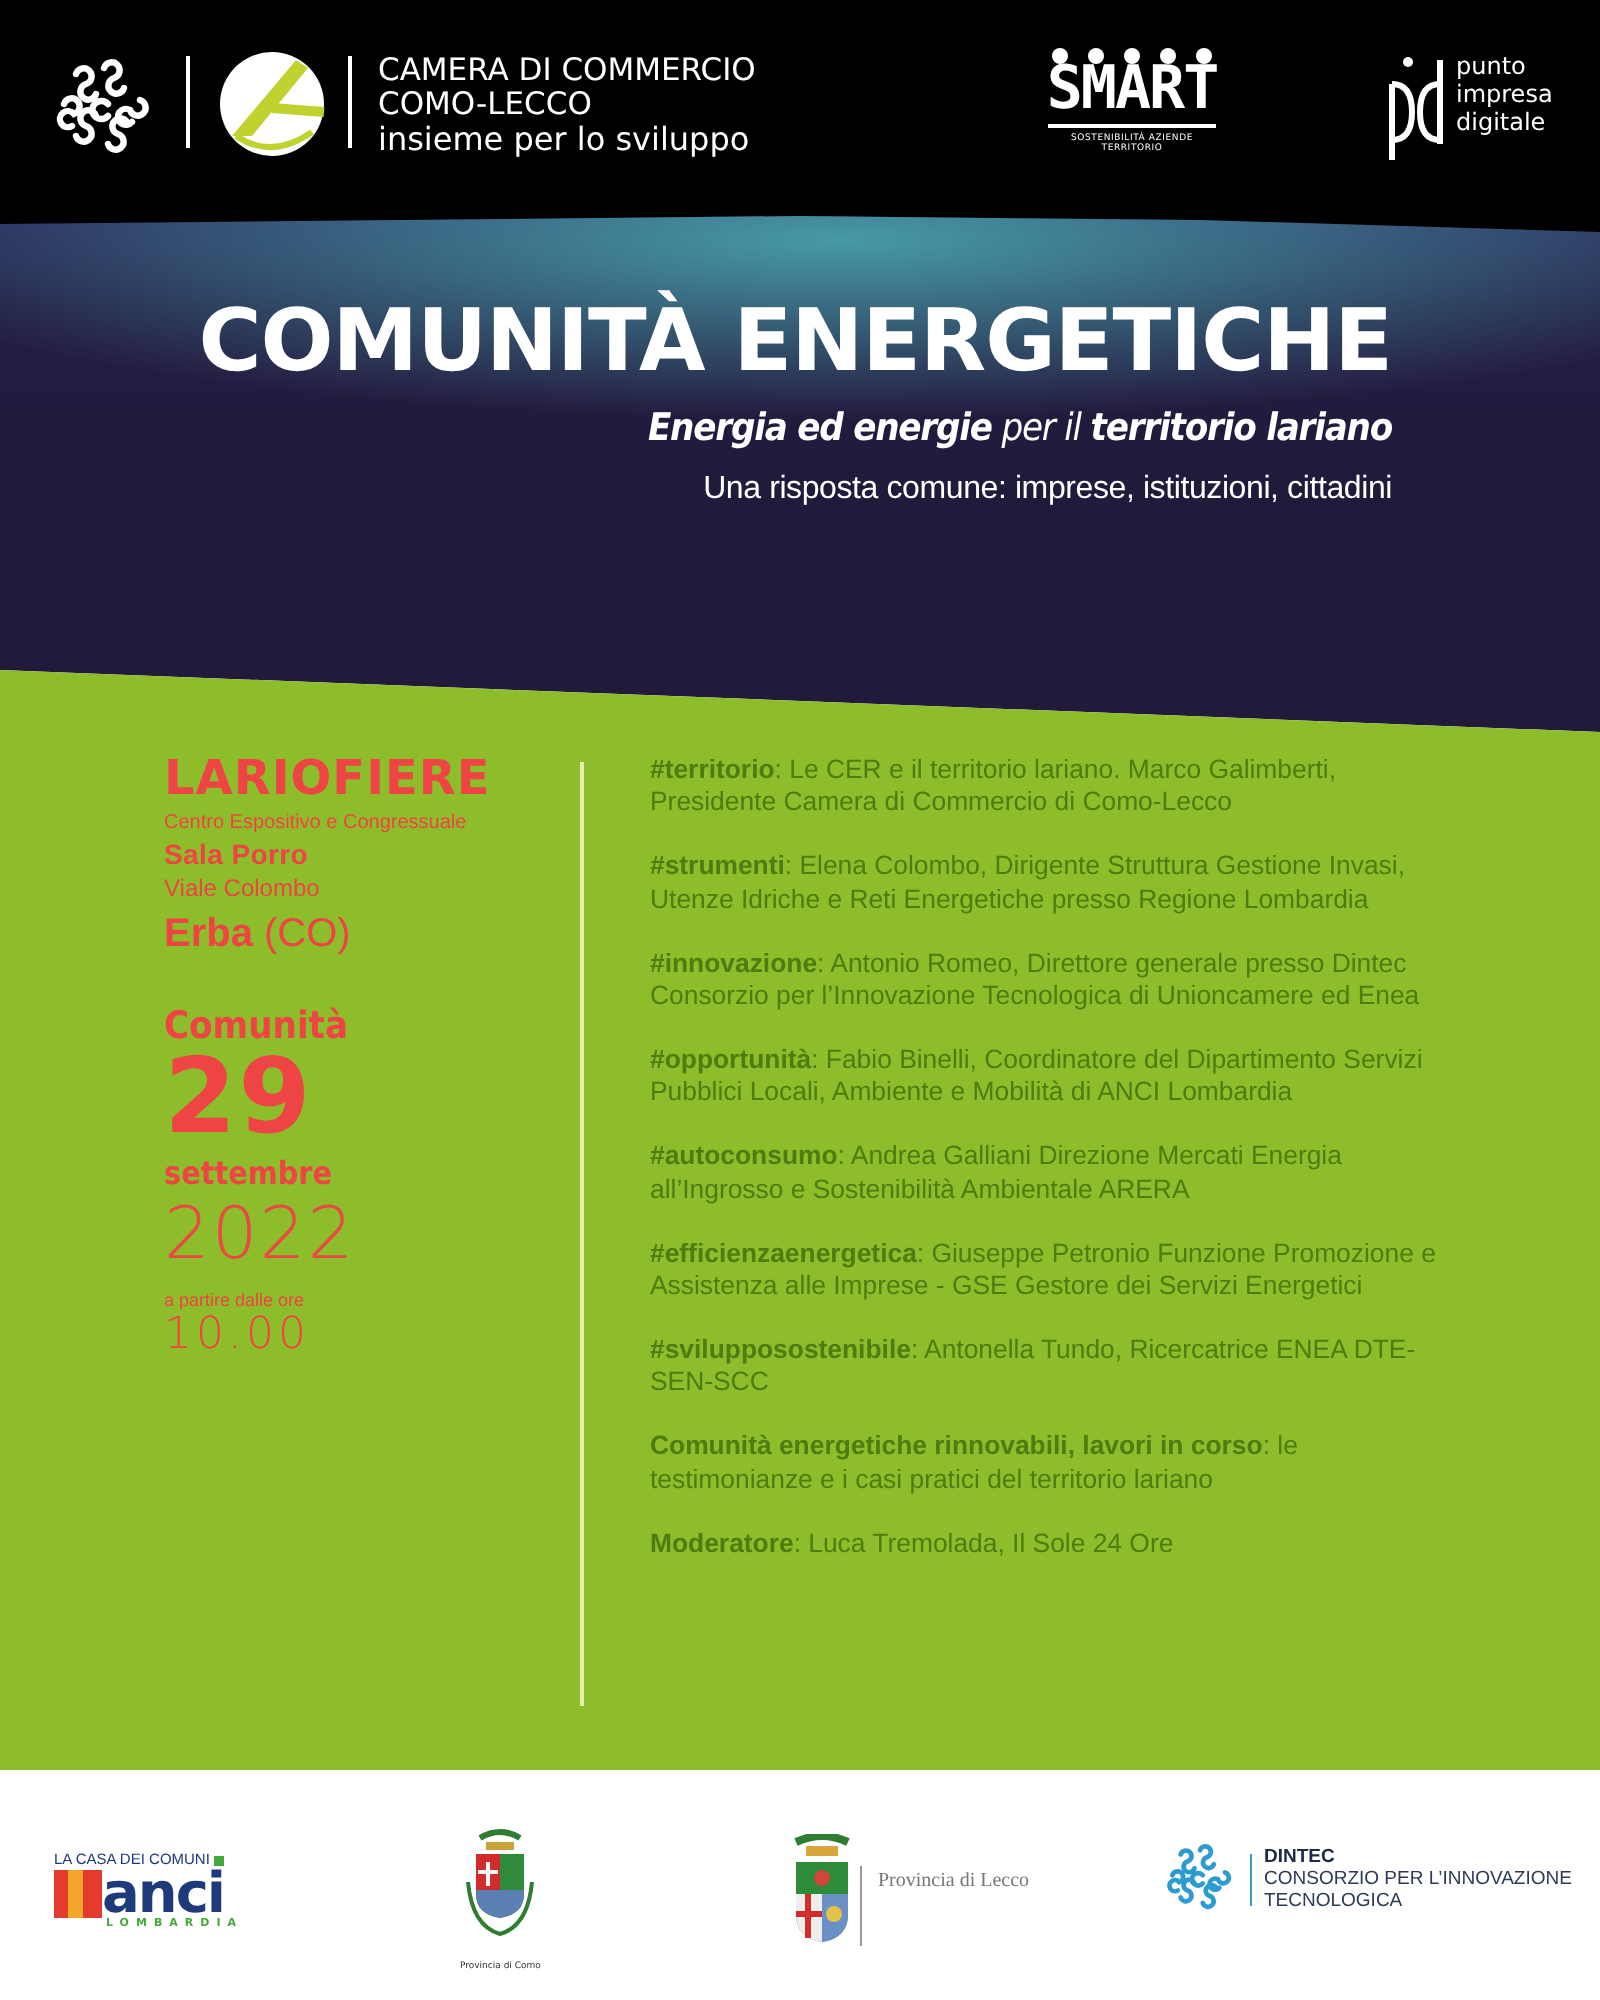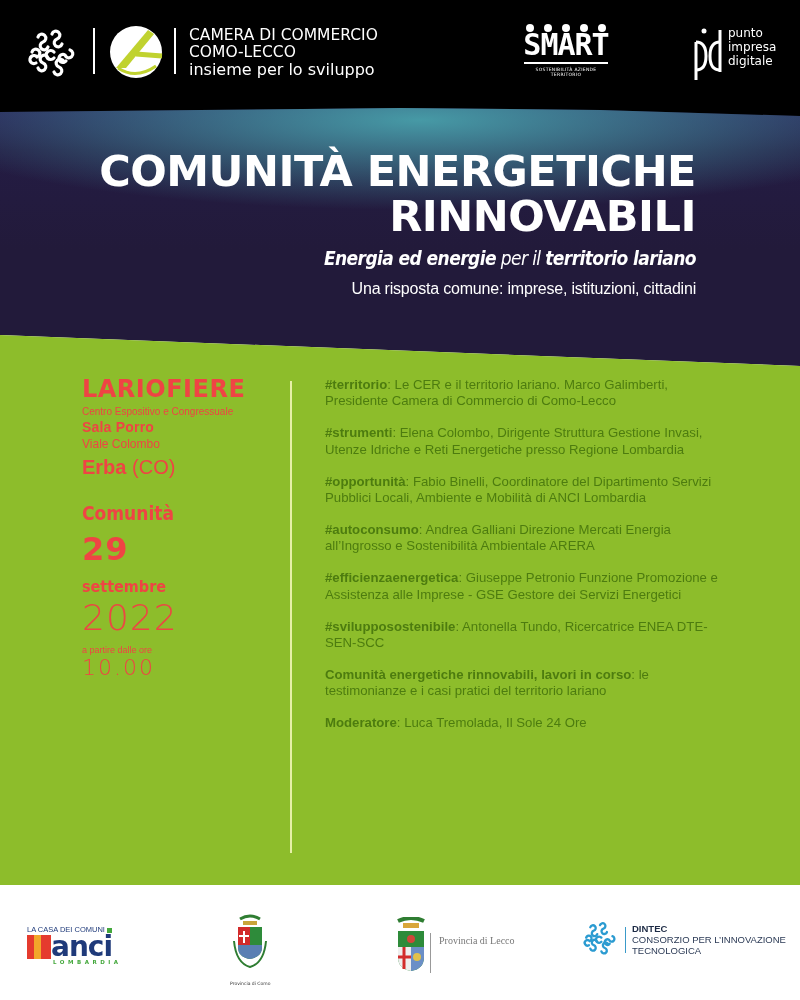--- a/index.html
+++ b/index.html
@@ -55,21 +55,21 @@
   }
 
   .left-col { position: absolute; left: 82px; top: 375px; color: #ef4444; font-family: "Liberation Sans", sans-serif; }
   .venue { font-family: "DejaVu Sans", sans-serif; font-weight: bold; font-size: 24px; letter-spacing: 0.5px; line-height: 28px; }
   .venue-sub { font-size: 10px; line-height: 14px; margin-top: 2px; }
   .sala { font-size: 14px; font-weight: bold; line-height: 17px; letter-spacing: 0.2px; }
   .via { font-size: 12px; line-height: 16px; }
   .city { font-size: 20px; line-height: 26px; margin-top: 2px; }
   .city b { font-weight: bold; }
   .day { font-family: "DejaVu Sans Condensed", "DejaVu Sans", sans-serif; font-weight: bold; font-size: 19px; margin-top: 22px; line-height: 22px; }
-  .daynum { font-family: "DejaVu Sans", sans-serif; font-weight: bold; font-size: 32px; line-height: 50px; letter-spacing: 1px; }
+  .daynum { font-family: "DejaVu Sans", sans-serif; font-weight: bold; font-size: 52px; line-height: 50px; letter-spacing: 1px; }
   .month { font-family: "DejaVu Sans Condensed", "DejaVu Sans", sans-serif; font-weight: bold; font-size: 16px; line-height: 22px; margin-top: 2px; }
   .year { font-family: "DejaVu Sans", sans-serif; font-weight: 200; font-size: 36px; line-height: 40px; letter-spacing: 1px; font-stretch: condensed; -webkit-text-stroke: 0px; opacity: 0.97; }
   .from { font-size: 9px; line-height: 12px; margin-top: 6px; }
   .time { font-family: "DejaVu Sans", sans-serif; font-size: 22px; line-height: 24px; letter-spacing: 2px; font-weight: 300; }
 
   .divider { position: absolute; left: 290px; top: 381px; width: 2px; height: 472px; background: #e6f0a8; }
 
   .program { position: absolute; left: 325px; top: 377px; width: 400px; color: #4d7c0f; font-family: "Liberation Sans", sans-serif; font-size: 13.2px; line-height: 16.4px; }
   .item { margin-bottom: 15.5px; }
   .item b { font-weight: bold; }
@@ -152,21 +152,20 @@
         <div>punto</div>
         <div>impresa</div>
         <div>digitale</div>
       </div>
     </div>
   </div>
 
   <div class="dark-band"></div>
   <div class="title-wrap">
     <div class="title-l1">COMUNITÀ ENERGETICHE</div>
-    <div class="title-l2">RINNOVABILI</div>
     <div class="subtitle"><b>Energia ed energie</b><span class="thin"> per il </span><b>territorio lariano</b></div>
     <div class="tagline">Una risposta comune: imprese, istituzioni, cittadini</div>
   </div>
 
   <div class="green-band"></div>
 
   <div class="left-col">
     <div class="venue">LARIOFIERE</div>
     <div class="venue-sub">Centro Espositivo e Congressuale</div>
     <div class="sala">Sala Porro</div>
@@ -178,20 +177,21 @@
     <div class="year">2022</div>
     <div class="from">a partire dalle ore</div>
     <div class="time">10.00</div>
   </div>
 
   <div class="divider"></div>
 
   <div class="program">
     <div class="item"><b>#territorio</b><span>: Le CER e il territorio lariano.  Marco Galimberti, Presidente Camera di Commercio di Como-Lecco</span></div>
     <div class="item"><b>#strumenti</b><span>: Elena Colombo, Dirigente Struttura Gestione Invasi, Utenze Idriche e Reti Energetiche presso Regione Lombardia</span></div>
+    <div class="item"><b>#innovazione</b><span>: Antonio Romeo, Direttore generale presso Dintec Consorzio per l’Innovazione Tecnologica di Unioncamere ed Enea</span></div>
     <div class="item"><b>#opportunità</b><span>: Fabio Binelli, Coordinatore del Dipartimento Servizi Pubblici Locali, Ambiente e Mobilità di ANCI Lombardia</span></div>
     <div class="item"><b>#autoconsumo</b><span>: Andrea Galliani Direzione Mercati Energia all’Ingrosso e Sostenibilità Ambientale ARERA</span></div>
     <div class="item"><b>#efficienzaenergetica</b><span>: Giuseppe Petronio Funzione Promozione e Assistenza alle Imprese - GSE Gestore dei Servizi Energetici</span></div>
     <div class="item"><b>#svilupposostenibile</b><span>: Antonella Tundo, Ricercatrice ENEA DTE-SEN-SCC</span></div>
     <div class="item"><b>Comunità energetiche rinnovabili, lavori in corso</b><span>: le testimonianze e i casi pratici del territorio lariano</span></div>
     <div class="item"><b>Moderatore</b><span>: Luca Tremolada, Il Sole 24 Ore</span></div>
   </div>
 
   <div class="footer">
     <div class="anci">

